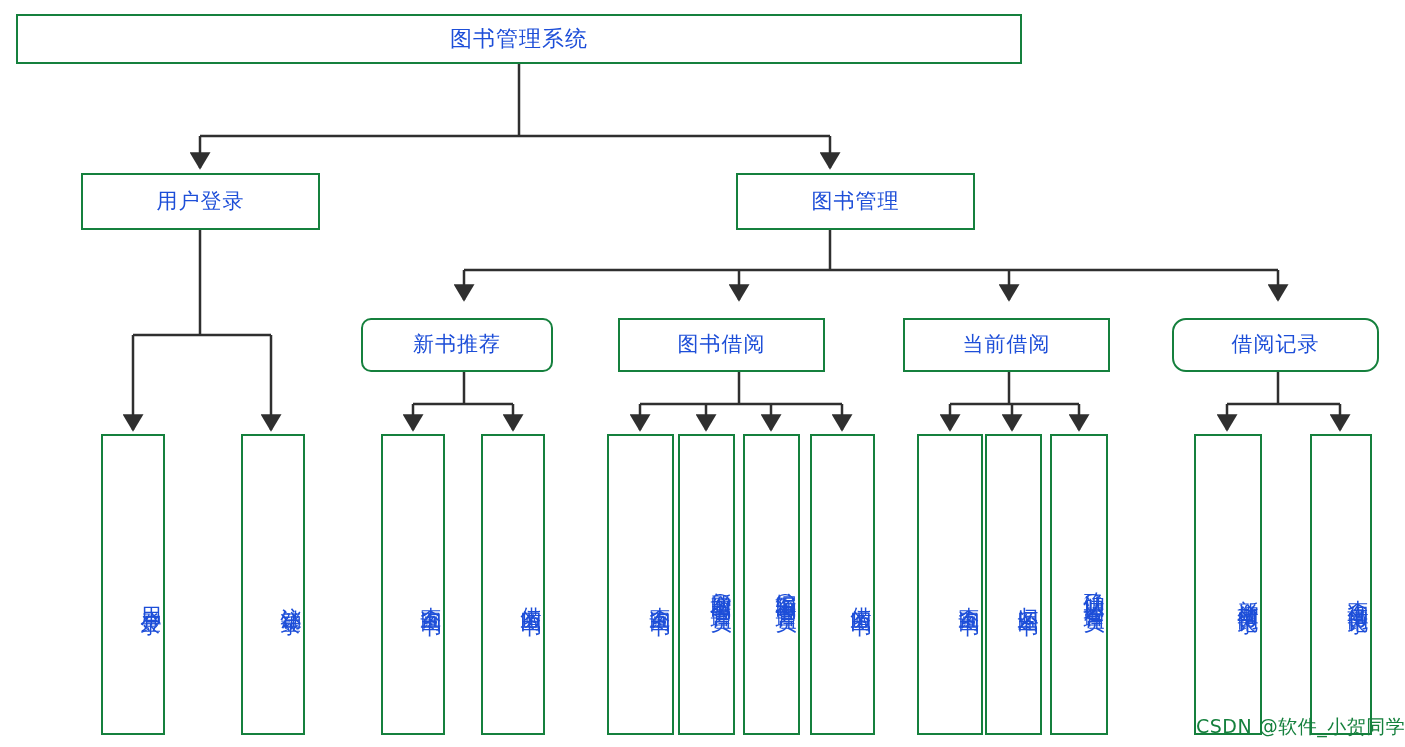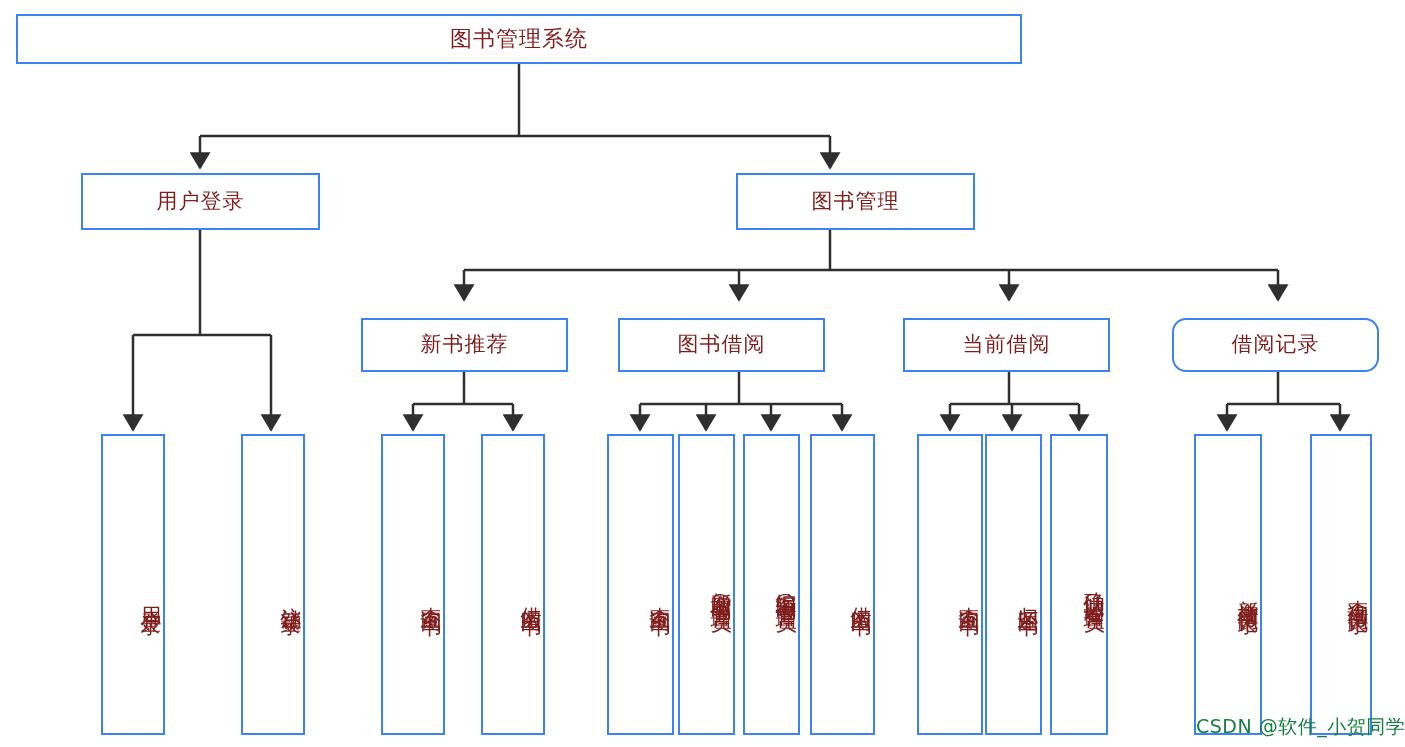--- a/index.html
+++ b/index.html
@@ -22,26 +22,26 @@
     position: absolute;
     left: 0;
     top: 0;
     width: 1405px;
     height: 747px;
     pointer-events: none;
   }
   .node {
     position: absolute;
     box-sizing: border-box;
-    border: 2px solid #3b82f6;
+    border: 2px solid #15803d;
     background: #ffffff;
     display: flex;
     align-items: center;
     justify-content: center;
-    color: #7f1d1d;
+    color: #1d4ed8;
     z-index: 2;
   }
   .node.horiz {
     font-size: 21px;
     letter-spacing: 1px;
     line-height: 1.1;
   }
   .node.root {
     font-size: 22px;
   }
@@ -129,21 +129,21 @@
     <span>图书管理系统</span>
   </div>
 
   <div class="node horiz" style="left:81px; top:173px; width:239px; height:57px;">
     <span>用户登录</span>
   </div>
   <div class="node horiz" style="left:736px; top:173px; width:239px; height:57px;">
     <span>图书管理</span>
   </div>
 
-  <div class="node horiz" style="left:361px; top:318px; width:207px; height:54px;">
+  <div class="node horiz" style="left:361px; top:318px; width:192px; height:54px;border-radius:10px;">
     <span>新书推荐</span>
   </div>
   <div class="node horiz" style="left:618px; top:318px; width:207px; height:54px;">
     <span>图书借阅</span>
   </div>
   <div class="node horiz" style="left:903px; top:318px; width:207px; height:54px;text-align:center;">
     <span>当前借阅</span>
   </div>
   <div class="node horiz" style="left:1172px; top:318px; width:207px; height:54px;border-radius:14px;">
     <span>借阅记录</span>

